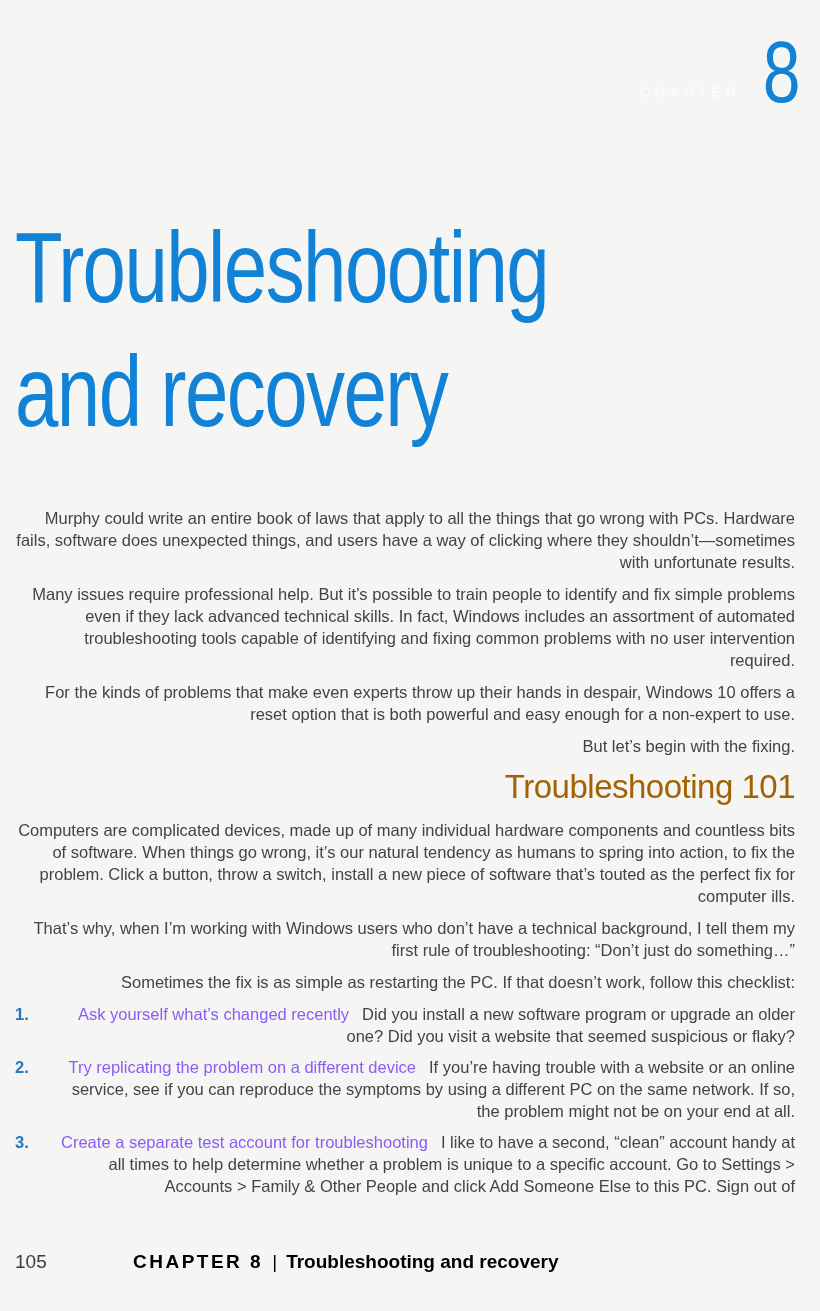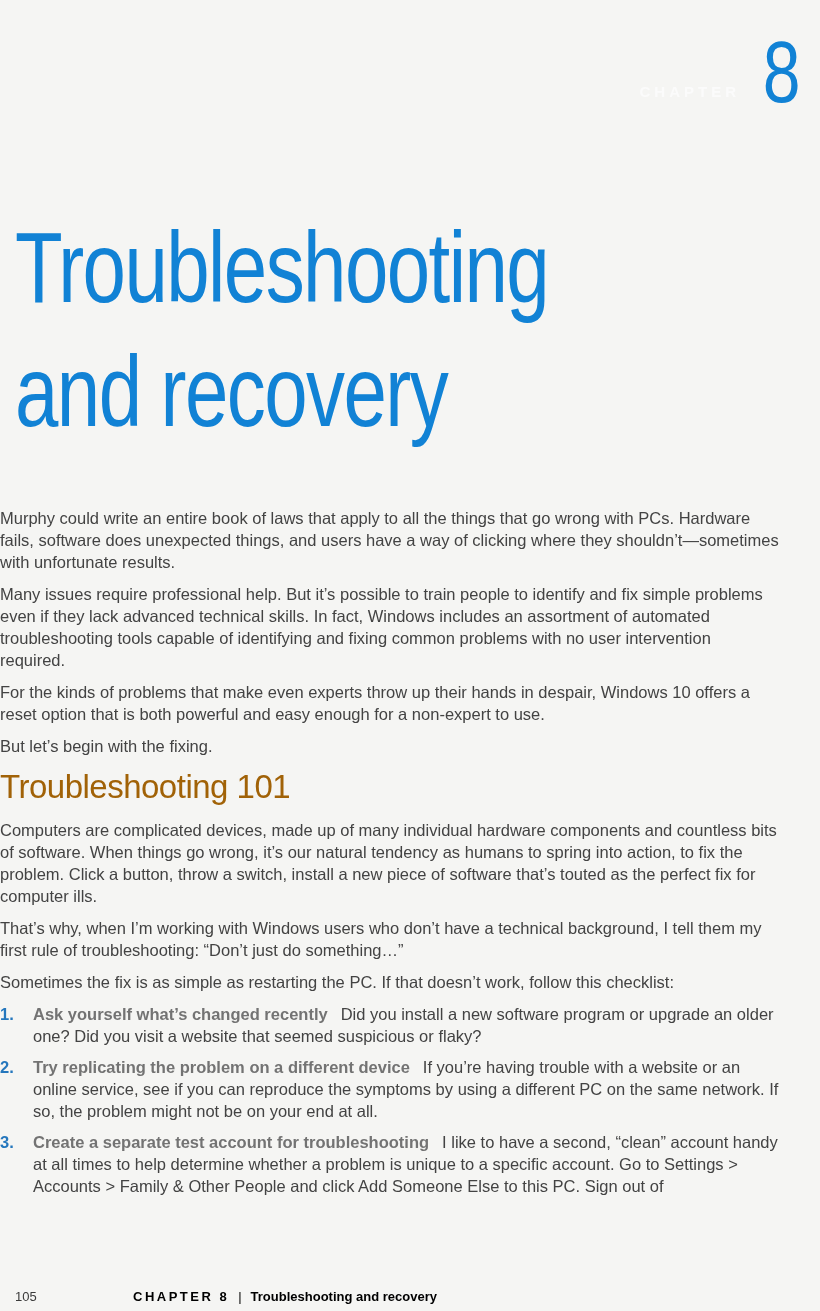--- a/index.html
+++ b/index.html
@@ -31,37 +31,37 @@
     position: absolute; left: 15px; top: 205px;
     margin: 0; font-weight: 400;
     font-size: 100px; line-height: 124px; letter-spacing: -2px;
     color: #1182d5;
     transform: scaleX(0.78); transform-origin: left top;
     white-space: nowrap;
   }
 
   
   .content {
-    position: absolute; left: 0; top: 507px; width: 780px;
-    font-size: 16.5px; line-height: 22px;
+    position: absolute; left: 15px; top: 507px; width: 780px;
+    font-size: 16.5px; line-height: 22px; text-align: right;
   }
   .content p { margin: 0 0 10px 0; }
   h2.section-heading {
     margin: 10px 0 12px 0;
     font-size: 33px; line-height: 40px; font-weight: 400;
     letter-spacing: -0.5px;
     color: #a16207;
   }
   ol.checklist { list-style: none; margin: 4px 0 0 0; padding: 0; }
   ol.checklist li { position: relative; padding-left: 33px; margin: 0 0 9px 0; }
   .num { position: absolute; left: 0; top: 0; color: #2577bd; font-weight: 700; }
-  .li-bold { font-weight: 700; color: #737373; margin-right: 13px; }
+  .li-bold { font-weight: 400; color: #8b5cf6; margin-right: 13px; }
 
   
-  .footer { position: absolute; top: 1286px; left: 0; width: 820px; height: 22px; font-size: 13px; line-height: 22px; }
+  .footer { position: absolute; top: 1251px; left: 0; width: 820px; height: 22px; font-size: 19px; line-height: 22px; }
   .pageno { position: absolute; left: 15px; color: #3b3b3b; }
   .chapref { position: absolute; left: 133px; color: #000000; font-weight: 700; }
   .chapref .ref { letter-spacing: 2.5px; }
   .chapref .sep { margin: 0 9px; font-weight: 400; }
 </style>
 </head>
 <body>
 
 <div class="page">
 

